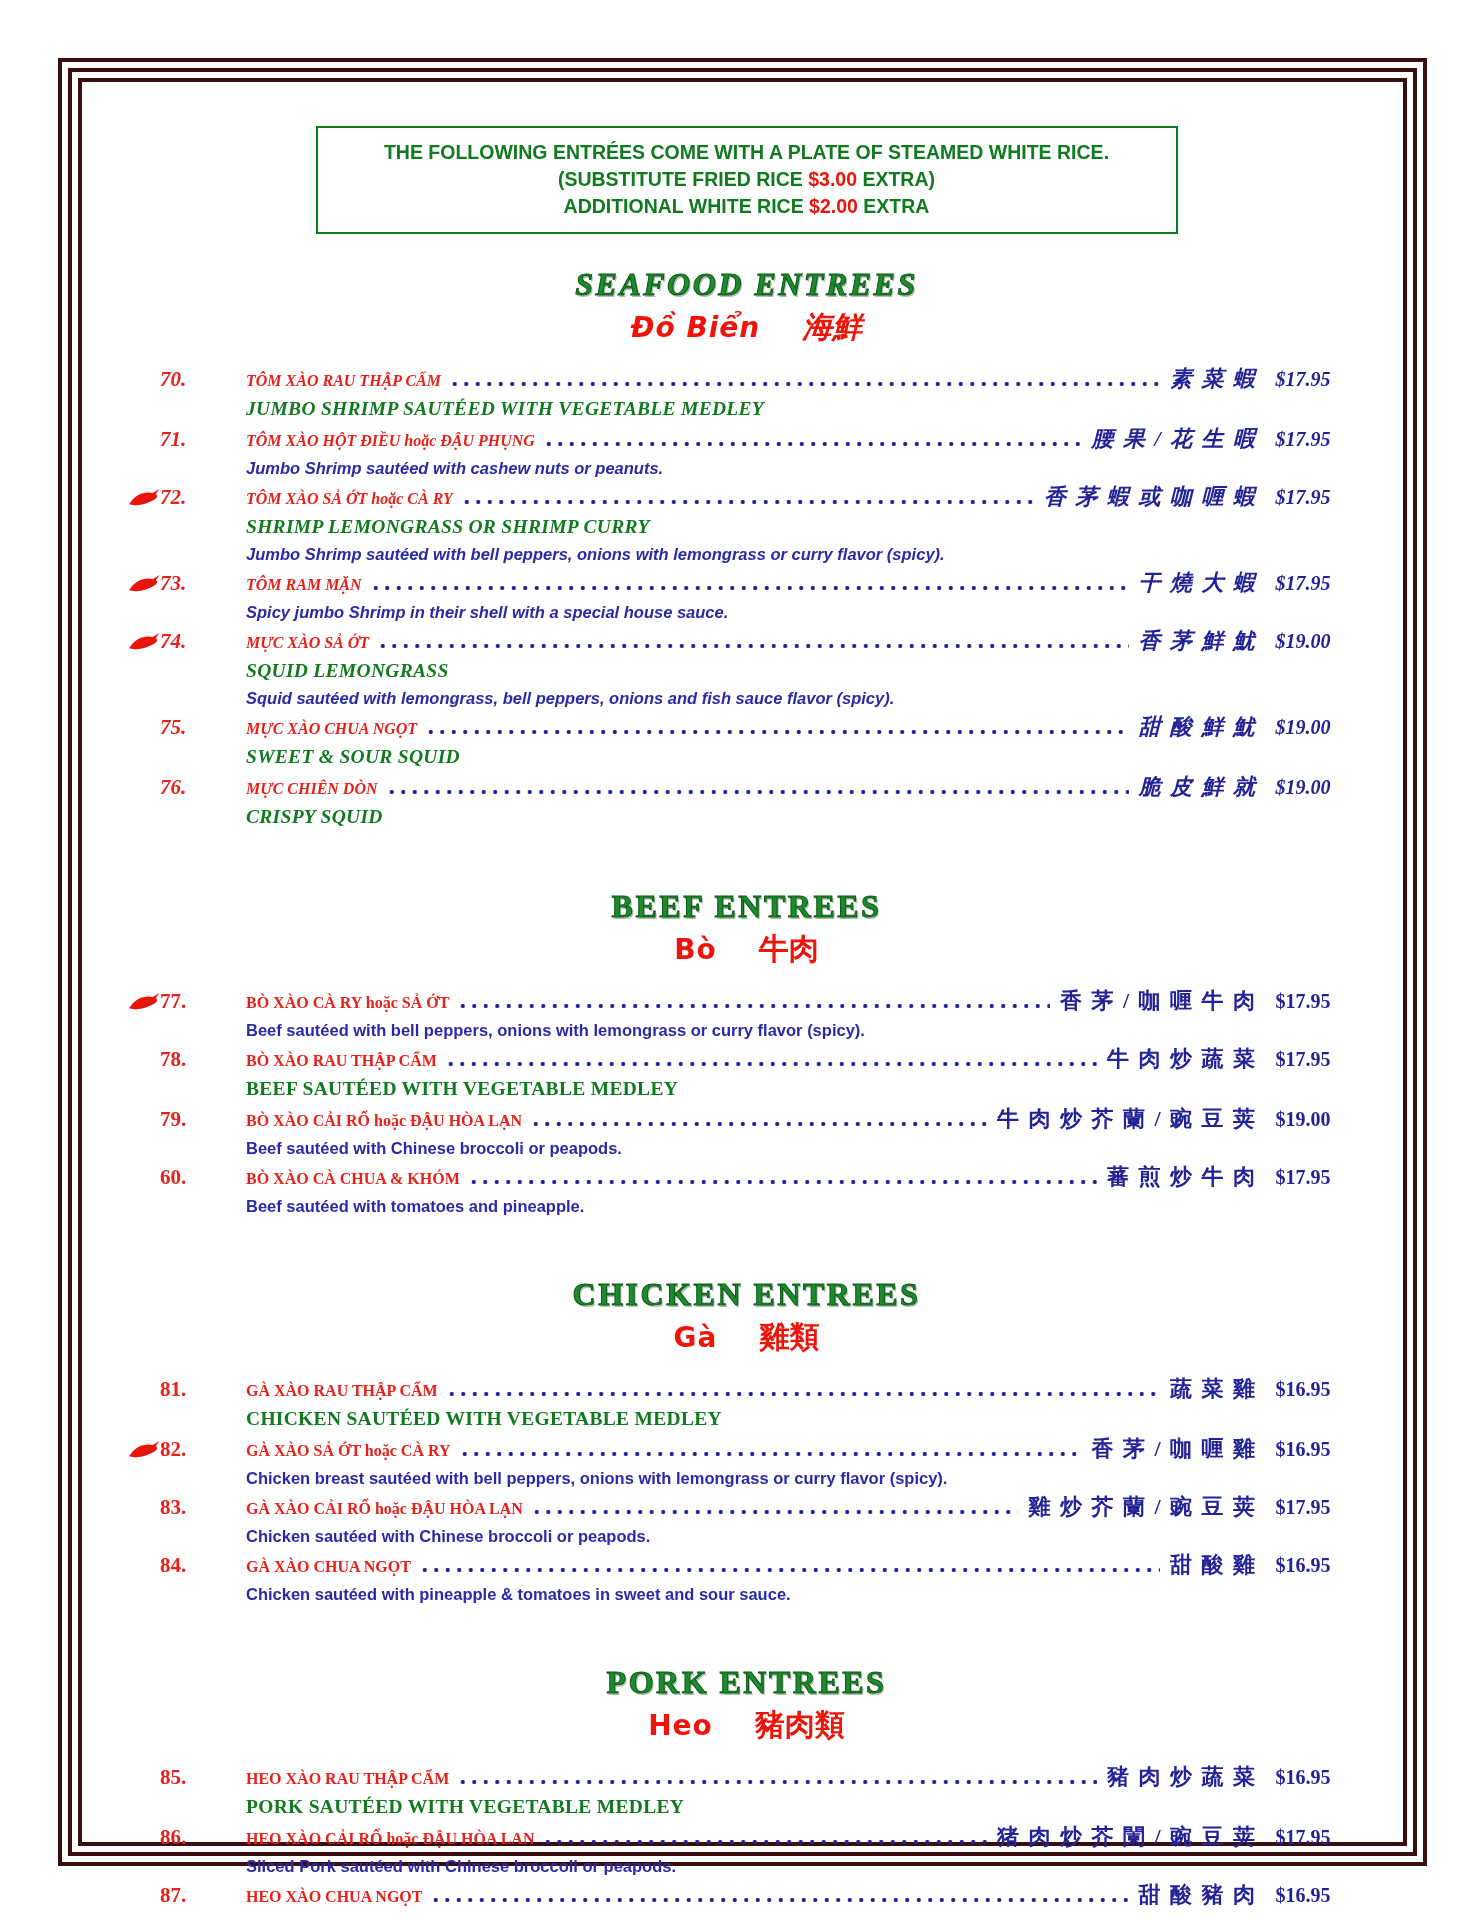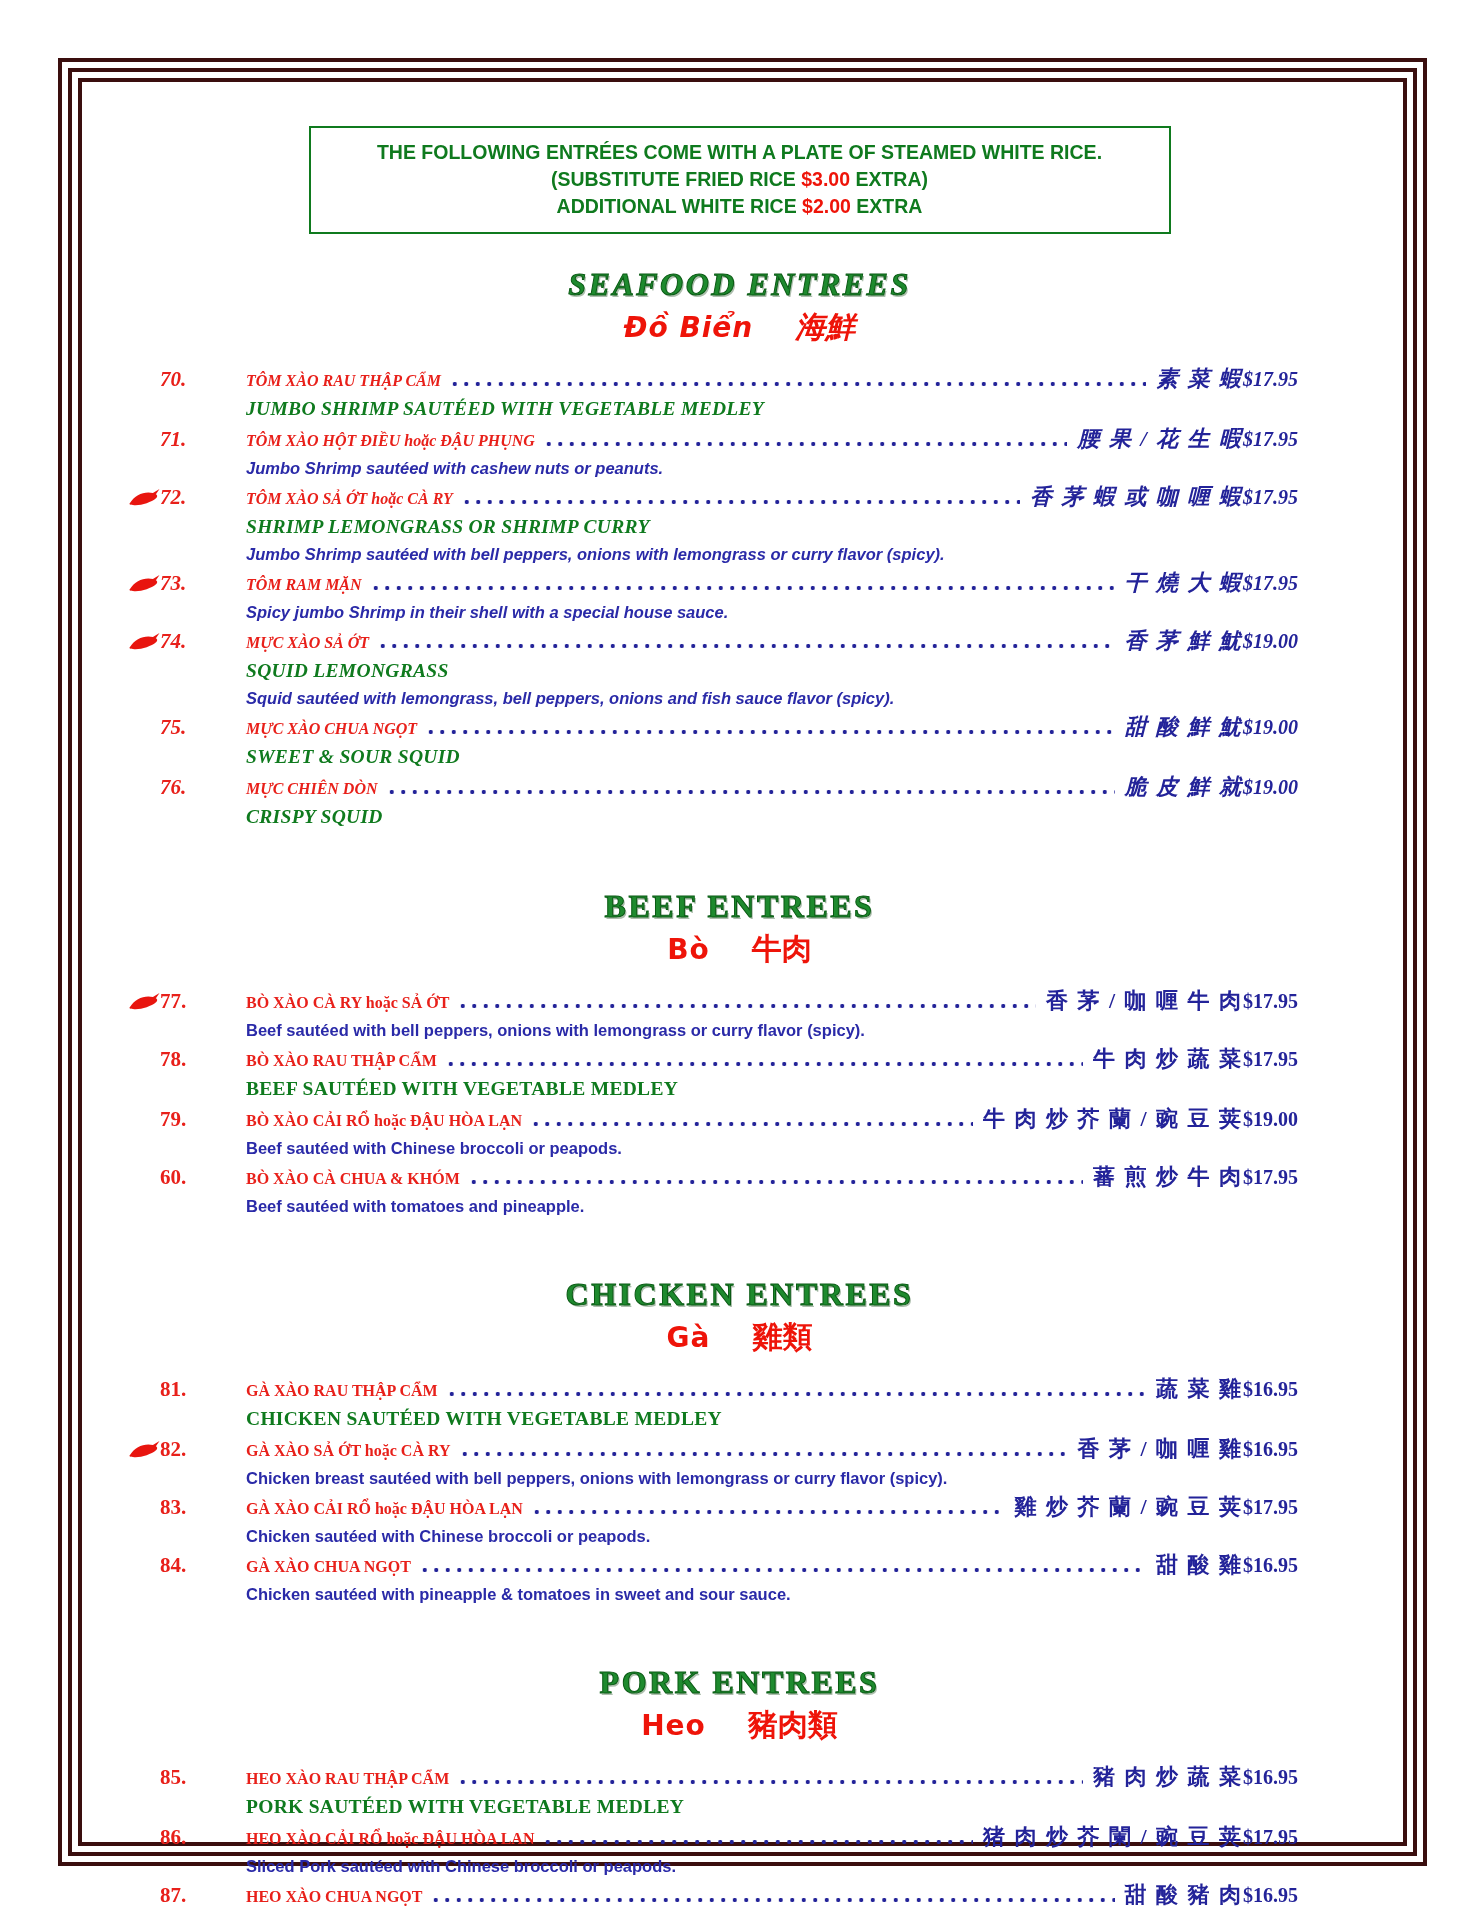--- a/index.html
+++ b/index.html
@@ -4,21 +4,21 @@
 <style>
   :root{
     --maroon:#3a0e0e; --green:#0f7a1e; --red:#e8201a; --blue:#232399; --desc-blue:#2a2aa8;
   }
   *{box-sizing:border-box; margin:0; padding:0;}
   body{background:#ffffff; font-family:"Liberation Serif","DejaVu Serif",serif;}
   .page{position:relative; width:1484px; height:1920px; background:#ffffff; overflow:hidden;}
   .frame1{position:absolute; left:58px; top:58px; right:57px; bottom:54px; border:4px solid var(--maroon);}
   .frame2{position:absolute; inset:6px; border:4px solid var(--maroon);}
   .frame3{position:absolute; inset:6px; border:4px solid var(--maroon);}
-  .content{position:absolute; inset:0; padding:44px 32px 0 26px;}
+  .content{position:absolute; inset:0; padding:44px 18px 0 26px;}
 
   
   .notice{width:862px; margin:0 auto; border:2px solid var(--green); text-align:center;
           padding:11px 10px 12px; font-family:"Liberation Sans","DejaVu Sans",sans-serif;
           font-weight:bold; font-size:19.5px; line-height:27px; color:var(--green);}
   .notice .price-red{color:#ee1409;}
 
   
   .menu-section{margin-top:56px;}
   .menu-section:first-of-type{margin-top:31px;font-style:italic;}
@@ -35,21 +35,21 @@
   .item{margin-bottom:1px;}
   .row{display:flex; align-items:baseline; line-height:29px;}
   .chili{width:52px; padding-left:20px; flex:none; align-self:center;}
   .chili svg{display:block;}
   .num{width:64px; flex:none; text-align:left; font-weight:bold; font-size:21px; color:var(--red);}
   .vname{margin-left:22px; font-weight:bold; font-size:16px; color:var(--red); white-space:nowrap;}
   .leader{flex:1 1 auto; min-width:18px; height:10px; align-self:flex-end; margin:0 10px 6px 8px;
           background-image:radial-gradient(circle, var(--blue) 1.9px, rgba(0,0,0,0) 2.3px);
           background-size:11.5px 10px; background-repeat:repeat-x; background-position:left center;}
   .cni{flex:none; font-size:22px; font-weight:bold; color:var(--blue); letter-spacing:2px; white-space:nowrap;text-align:right;}
-  .price{flex:none; width:92px; text-align:left; font-weight:bold; font-size:20px; color:var(--blue);}
+  .price{flex:none; width:92px; text-align:center; font-weight:bold; font-size:20px; color:var(--blue);}
   .subcaps{margin-left:138px; font-weight:bold; font-size:19.5px; line-height:28px; color:var(--green); letter-spacing:.3px;}
   .desc{margin-left:138px; font-family:"Liberation Sans","DejaVu Sans",sans-serif; font-weight:bold;
         font-size:16.5px; line-height:26px; color:var(--desc-blue);}
 </style>
 </head>
 <body>
 
 <div class="page">
   <div class="frame1">
     <div class="frame2">

